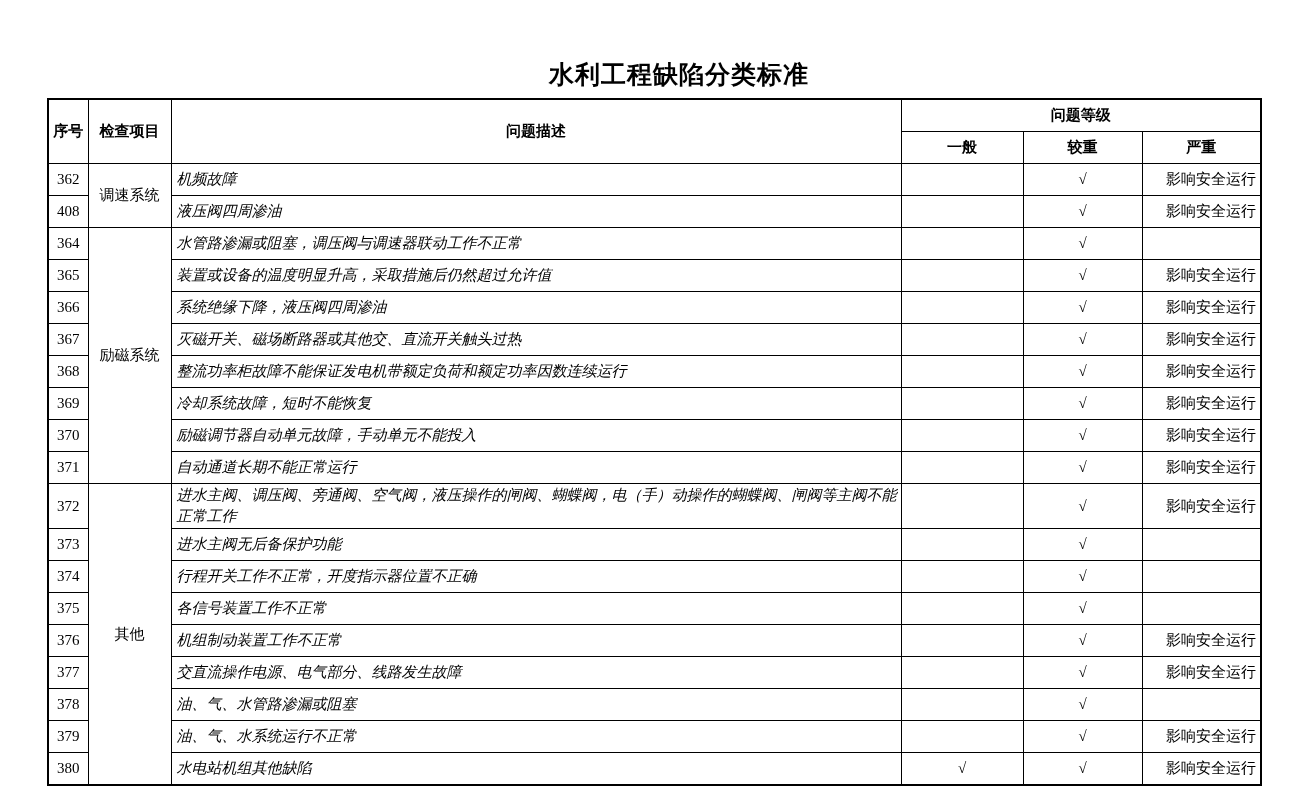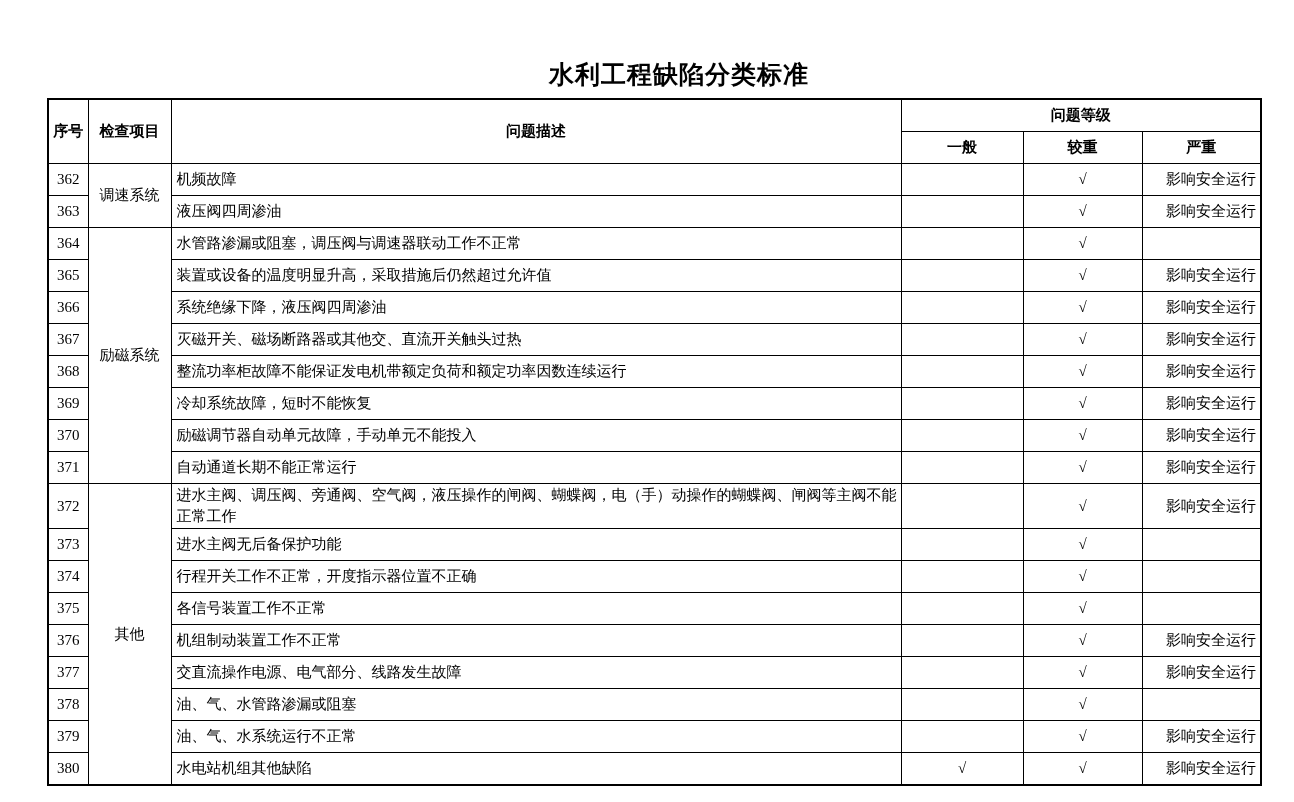--- a/index.html
+++ b/index.html
@@ -55,21 +55,21 @@
     margin-top: 16px;
   }
   tbody td {
     font-size: 15px;
     height: 29px;
     padding: 1px 4px;
     line-height: 21px;
   }
   td.c-idx   { text-align: center; padding: 1px 2px; }
   td.c-cat   { text-align: center; padding: 1px 2px; }
-  td.c-desc  { text-align: left;   padding-left: 5px; }
+  td.c-desc  { text-align: left;   padding-left: 5px; font-style: italic; }
   td.c-lvl   { text-align: center; }
   td.c-sev   { text-align: right; }
 </style>
 </head>
 <body>
 
 <div class="page">
   <div class="doc">
     <div class="title">水利工程缺陷分类标准</div>
 
@@ -98,21 +98,21 @@
       <tbody>
           <tr>
             <td class="c-idx">362</td>
             <td class="c-cat" rowspan="2">调速系统</td>
             <td class="c-desc">机频故障</td>
             <td class="c-lvl"></td>
             <td class="c-lvl">√</td>
             <td class="c-sev">影响安全运行</td>
           </tr>
           <tr>
-            <td class="c-idx">363</td>
+            <td class="c-idx">408</td>
             <td class="c-desc">液压阀四周渗油</td>
             <td class="c-lvl"></td>
             <td class="c-lvl">√</td>
             <td class="c-sev">影响安全运行</td>
           </tr>
           <tr>
             <td class="c-idx">364</td>
             <td class="c-cat" rowspan="8">励磁系统</td>
             <td class="c-desc">水管路渗漏或阻塞，调压阀与调速器联动工作不正常</td>
             <td class="c-lvl"></td>

